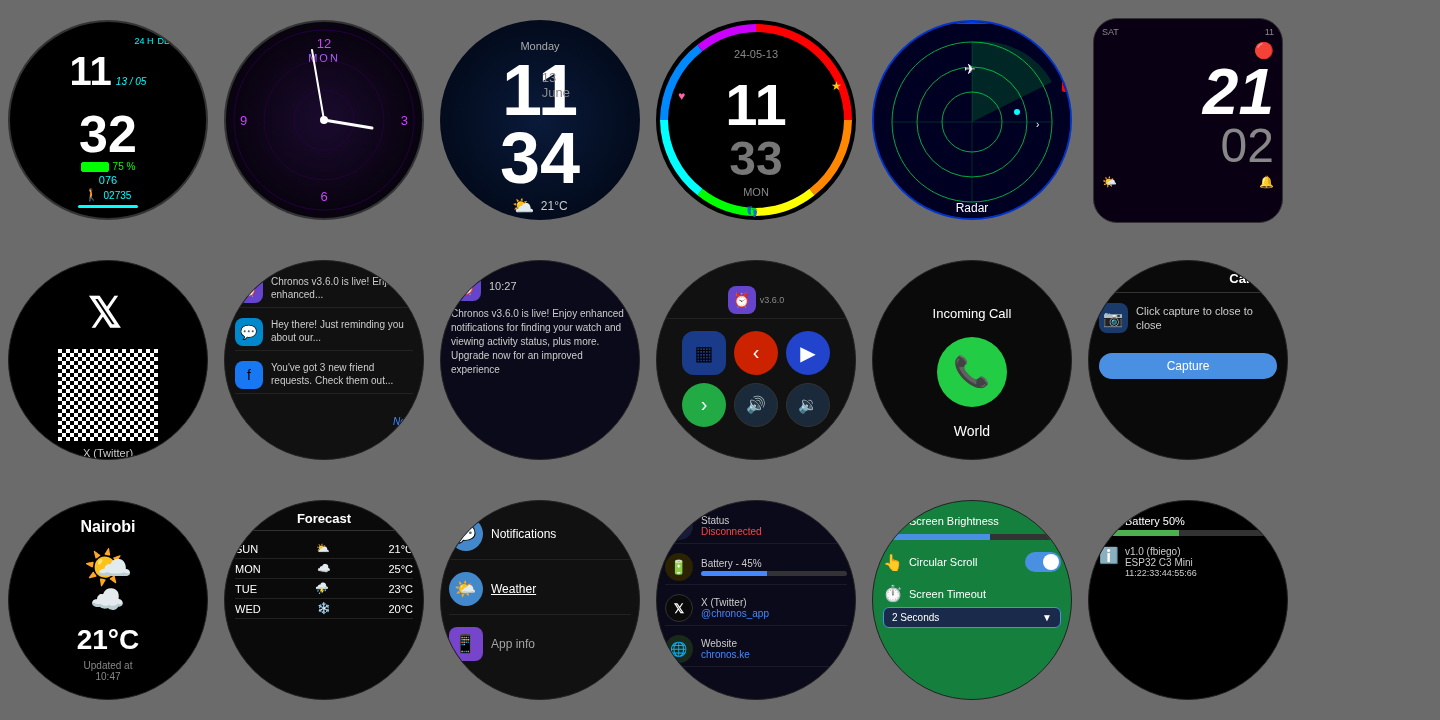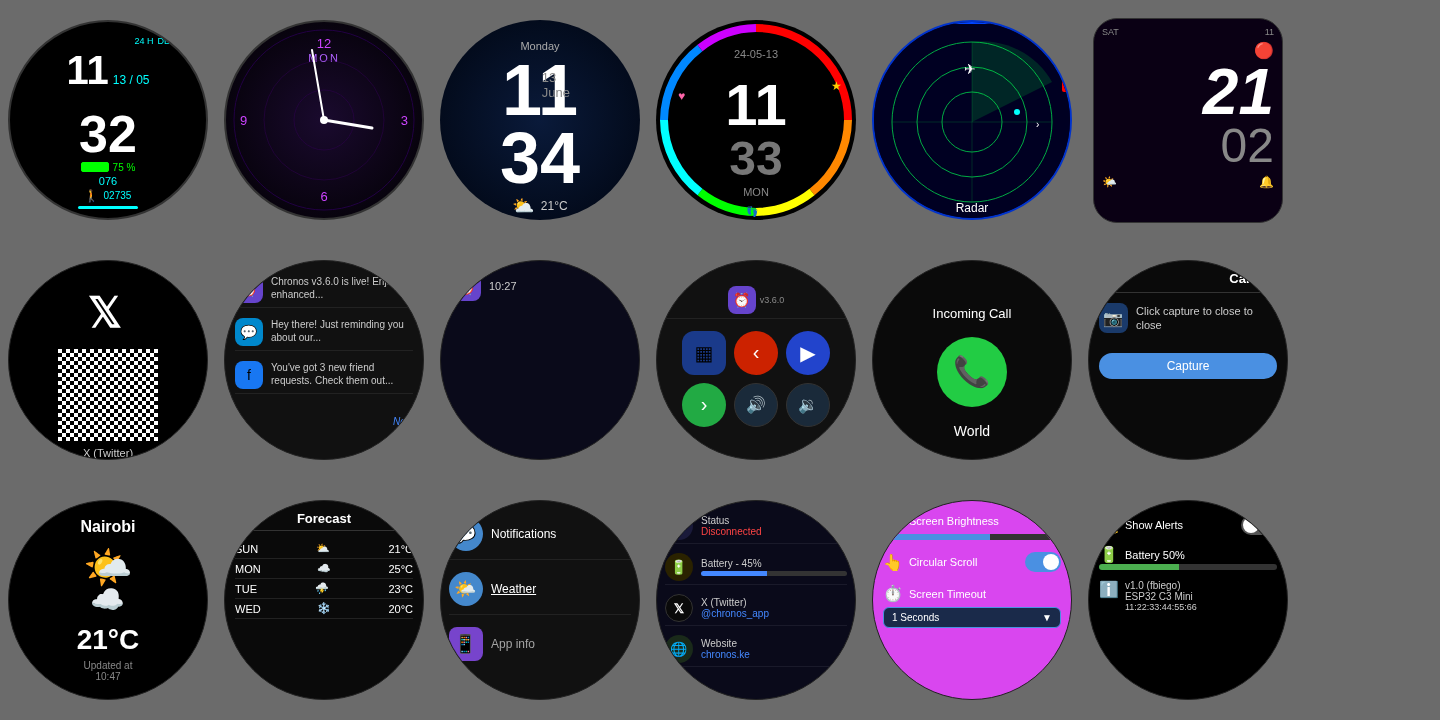--- a/index.html
+++ b/index.html
@@ -160,21 +160,21 @@
       width: 200px; height: 200px;
       background: #0a0a1a;
       border: 1px solid #222;
       flex-direction: column;
       justify-content: flex-start;
       padding: 8px;
       gap: 6px;
     }
     .wf17 {
       width: 200px; height: 200px;
-      background: #d946ef;
+      background: #15803d;
       border: 1px solid #222;
       flex-direction: column;
       justify-content: flex-start;
       padding: 10px;
       gap: 8px;
     }
     .wf18 {
       width: 200px; height: 200px;
       background: #000;
       border: 1px solid #222;
@@ -321,21 +321,21 @@
       <div style="display:flex;flex-direction:column;align-items:center;width:100%;padding:6px 10px;">
         <div class="top-row">
           <span style="color:#0ff;font-size:10px;">ПН</span>
           <div style="display:flex;gap:4px;align-items:center;">
             <span style="font-size:9px;color:#0ff;">24 H</span>
             <span style="font-size:9px;color:#0ff;">DD MM</span>
           </div>
         </div>
         <div style="display:flex;align-items:baseline;gap:4px;">
           <span style="font-size:40px;font-weight:bold;color:#fff;line-height:1;">11</span>
-          <span style="font-size:12px;color:#0ff;margin-bottom:24px;">13 / 05</span>
+          <span style="font-size:10px;color:#0ff;margin-bottom:24px;font-style:italic;">13 / 05</span>
         </div>
         <div style="font-size:52px;font-weight:bold;color:#fff;line-height:0.9;">32</div>
         <div style="display:flex;align-items:center;gap:4px;margin-top:4px;">
           <div style="width:28px;height:10px;background:#0f0;border:1px solid #0f0;border-radius:2px;"></div>
           <span style="font-size:10px;color:#0f0;">75 %</span>
         </div>
         <div style="font-size:11px;color:#0ff;margin-top:2px;">076</div>
         <div style="display:flex;align-items:center;gap:4px;margin-top:2px;">
           <span style="font-size:12px;">🚶</span>
           <span style="font-size:10px;color:#0ff;">02735</span>
@@ -506,20 +506,21 @@
   </div>
 
   <div class="cell">
     <div class="watch-face wf9">
 
       <div style="display:flex;align-items:center;gap:8px;width:100%;margin-bottom:6px;">
         <div style="width:30px;height:30px;background:#6644cc;border-radius:8px;display:flex;align-items:center;justify-content:center;font-size:16px;">⏰</div>
         <span style="color:#ccc;font-size:11px;">10:27</span>
       </div>
 
+      <div style="color:#ccc;font-size:10px;line-height:1.4;">Chronos v3.6.0 is live! Enjoy enhanced notifications for finding your watch and viewing activity status, plus more. Upgrade now for an improved experience</div>
     </div>
   </div>
 
   <div class="cell">
     <div class="watch-face wf10" style="flex-direction:column;background:#111;">
 
       <div style="display:flex;justify-content:center;padding:4px 0;border-bottom:1px solid #222;width:100%;">
         <div style="width:28px;height:28px;background:#6644cc;border-radius:8px;display:flex;align-items:center;justify-content:center;font-size:14px;">⏰</div>
         <span style="color:#888;font-size:9px;margin-left:4px;align-self:center;">v3.6.0</span>
       </div>
@@ -679,37 +680,30 @@
         </div>
         <div class="toggle-on"></div>
       </div>
 
       <div style="width:100%;">
         <div style="display:flex;align-items:center;gap:6px;margin-bottom:4px;">
           <span style="font-size:16px;">⏱️</span>
           <span style="color:#fff;font-size:11px;">Screen Timeout</span>
         </div>
         <div class="dropdown-box">
-          <span>1 Seconds</span>
+          <span>2 Seconds</span>
           <span>▼</span>
         </div>
       </div>
     </div>
   </div>
 
   <div class="cell">
     <div class="watch-face wf18">
 
-      <div class="setting-row">
-        <div style="display:flex;align-items:center;gap:6px;">
-          <span style="font-size:16px;">🔔</span>
-          <span style="color:#fff;font-size:11px;">Show Alerts</span>
-        </div>
-        <div class="toggle-off"></div>
-      </div>
 
       <div style="width:100%;">
         <div style="display:flex;align-items:center;gap:6px;">
           <span style="font-size:16px;">🔋</span>
           <span style="color:#fff;font-size:11px;">Battery 50%</span>
         </div>
         <div class="slider-bar-green"></div>
       </div>
 
       <div style="display:flex;align-items:flex-start;gap:6px;width:100%;margin-top:4px;">

